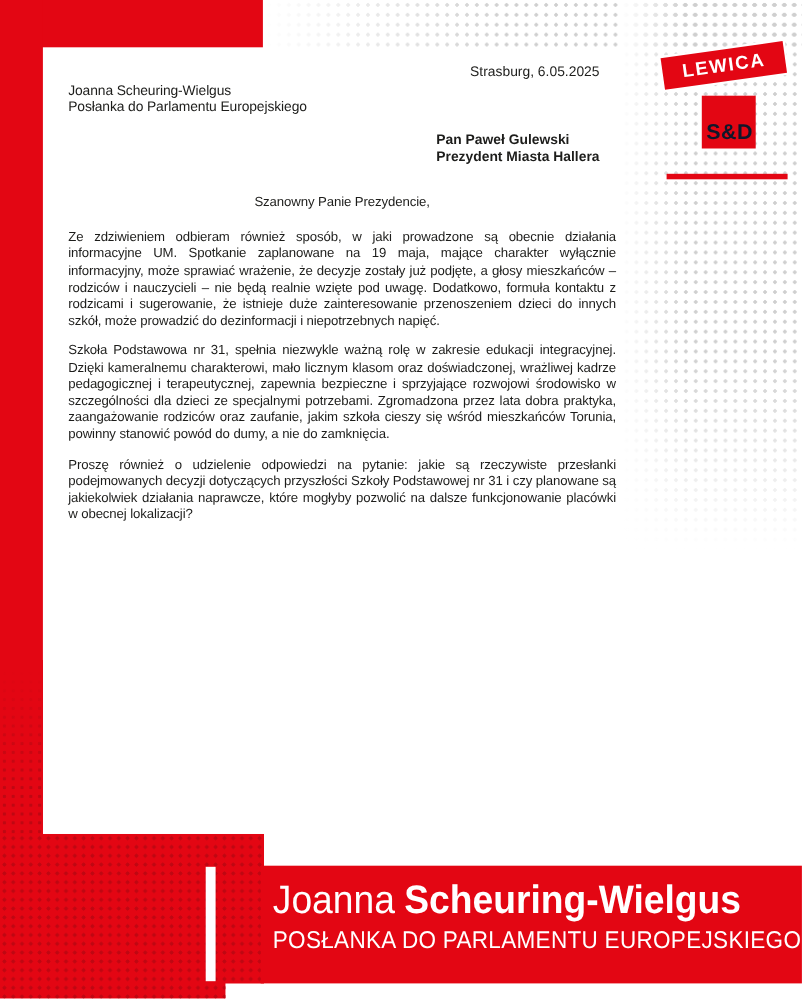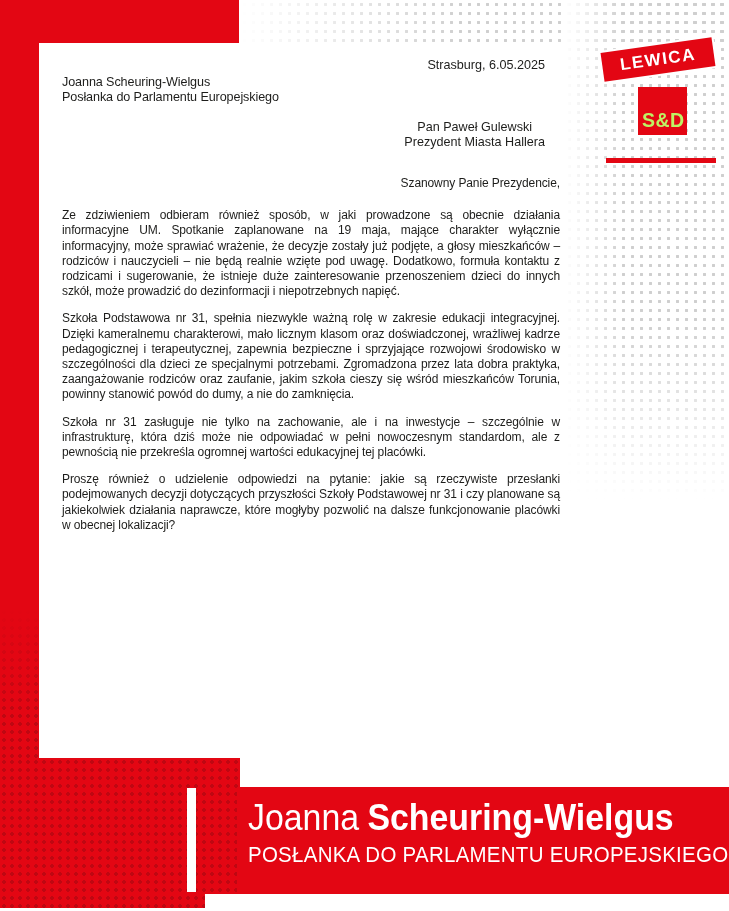--- a/index.html
+++ b/index.html
@@ -26,38 +26,38 @@
   .red-top-rect{position:absolute;left:0;top:0;width:239px;height:43px;background:#e30613;}
   .red-left-band{position:absolute;left:0;top:0;width:39px;height:762px;background:#e30613;}
   .red-left-dots{
     position:absolute;left:0;top:600px;width:39px;height:162px;background-color:#e30613;
     background-image:radial-gradient(circle,#bf0712 1.6px,rgba(0,0,0,0) 1.8px);background-size:8px 8px;
   }
   .red-left-dots::after{content:"";position:absolute;inset:0;background:linear-gradient(to top,rgba(227,6,19,0) 30%,#e30613 95%);}
   
   .sender{position:absolute;left:62px;top:75px;font-size:12.6px;line-height:15px;letter-spacing:-0.1px;}
   .date{position:absolute;right:184px;top:58px;font-size:12.6px;line-height:15px;text-align:right;}
-  .recipient{position:absolute;right:184px;top:120px;font-size:12.6px;line-height:15px;text-align:center;}
+  .recipient{position:absolute;right:184px;top:120px;font-size:12.6px;line-height:15px;text-align:left;font-weight:bold;}
   
   .lewica{
     position:absolute;left:602px;top:45px;width:112px;height:29px;background:#e30613;
     transform:rotate(-8deg);display:flex;align-items:center;justify-content:center;
     box-shadow:0 0 0 2px #fff;
   }
   .lewica span{color:#fff;font-weight:700;font-size:17px;letter-spacing:1.5px;}
   .sd{
     position:absolute;left:638px;top:87px;width:49px;height:48px;background:#e30613;
     display:flex;align-items:flex-end;
   }
-  .sd span{color:#bef264;font-weight:700;font-size:19.5px;letter-spacing:0.5px;padding:0 0 3px 4px;}
+  .sd span{color:#0f172a;font-weight:700;font-size:19.5px;letter-spacing:0.5px;padding:0 0 3px 4px;}
   .red-line{position:absolute;left:606px;top:158px;width:110px;height:5px;background:#e30613;}
   
   .content{position:absolute;left:62px;top:176px;width:498px;font-size:12px;line-height:15.2px;letter-spacing:-0.1px;}
   .content p{margin:0 0 12px 0;text-align:justify;}
-  .content p.salutation{margin-bottom:17px;text-align:right;}
+  .content p.salutation{margin-bottom:17px;text-align:center;}
   
   .bl-block{
     position:absolute;left:0;top:758px;width:240px;height:150px;background-color:#e30613;
     background-image:radial-gradient(circle,#bf0712 1.7px,rgba(0,0,0,0) 1.9px);background-size:8px 8px;
     clip-path:polygon(0 0,100% 0,100% 90.7%,85.4% 90.7%,85.4% 100%,0 100%);
   }
   .footer-band{position:absolute;left:237px;top:787px;width:492px;height:107px;background:#e30613;color:#fff;}
   .footer-name{
     margin:12px 0 0 11px;font-size:36px;line-height:38px;white-space:nowrap;
     transform:scaleX(0.94);transform-origin:left center;
@@ -97,21 +97,20 @@
   </div>
   <div class="sd">
     <span>S&amp;D</span>
   </div>
   <div class="red-line"></div>
 
   <div class="content">
     <p class="salutation">Szanowny Panie Prezydencie,</p>
     <p>Ze zdziwieniem odbieram również sposób, w jaki prowadzone są obecnie działania informacyjne UM. Spotkanie zaplanowane na 19 maja, mające charakter wyłącznie informacyjny, może sprawiać wrażenie, że decyzje zostały już podjęte, a głosy mieszkańców – rodziców i nauczycieli – nie będą realnie wzięte pod uwagę. Dodatkowo, formuła kontaktu z rodzicami i sugerowanie, że istnieje duże zainteresowanie przenoszeniem dzieci do innych szkół, może prowadzić do dezinformacji i niepotrzebnych napięć.</p>
     <p>Szkoła Podstawowa nr 31, spełnia niezwykle ważną rolę w zakresie edukacji integracyjnej. Dzięki kameralnemu charakterowi, mało licznym klasom oraz doświadczonej, wrażliwej kadrze pedagogicznej i terapeutycznej, zapewnia bezpieczne i sprzyjające rozwojowi środowisko w szczególności dla dzieci ze specjalnymi potrzebami. Zgromadzona przez lata dobra praktyka, zaangażowanie rodziców oraz zaufanie, jakim szkoła cieszy się wśród mieszkańców Torunia, powinny stanowić powód do dumy, a nie do zamknięcia.</p>
-    <p>Szkoła nr 31 zasługuje nie tylko na zachowanie, ale i na inwestycje – szczególnie w infrastrukturę, która dziś może nie odpowiadać w pełni nowoczesnym standardom, ale z pewnością nie przekreśla ogromnej wartości edukacyjnej tej placówki.</p>
     <p>Proszę również o udzielenie odpowiedzi na pytanie: jakie są rzeczywiste przesłanki podejmowanych decyzji dotyczących przyszłości Szkoły Podstawowej nr 31 i czy planowane są jakiekolwiek działania naprawcze, które mogłyby pozwolić na dalsze funkcjonowanie placówki w obecnej lokalizacji?</p>
   </div>
 
   <div class="bl-block"></div>
   <div class="footer-band">
     <div class="footer-name">
       <span class="fn-first">Joanna</span><span class="fn-last">Scheuring-Wielgus</span>
     </div>
     <div class="footer-title">POSŁANKA DO PARLAMENTU EUROPEJSKIEGO</div>
   </div>

